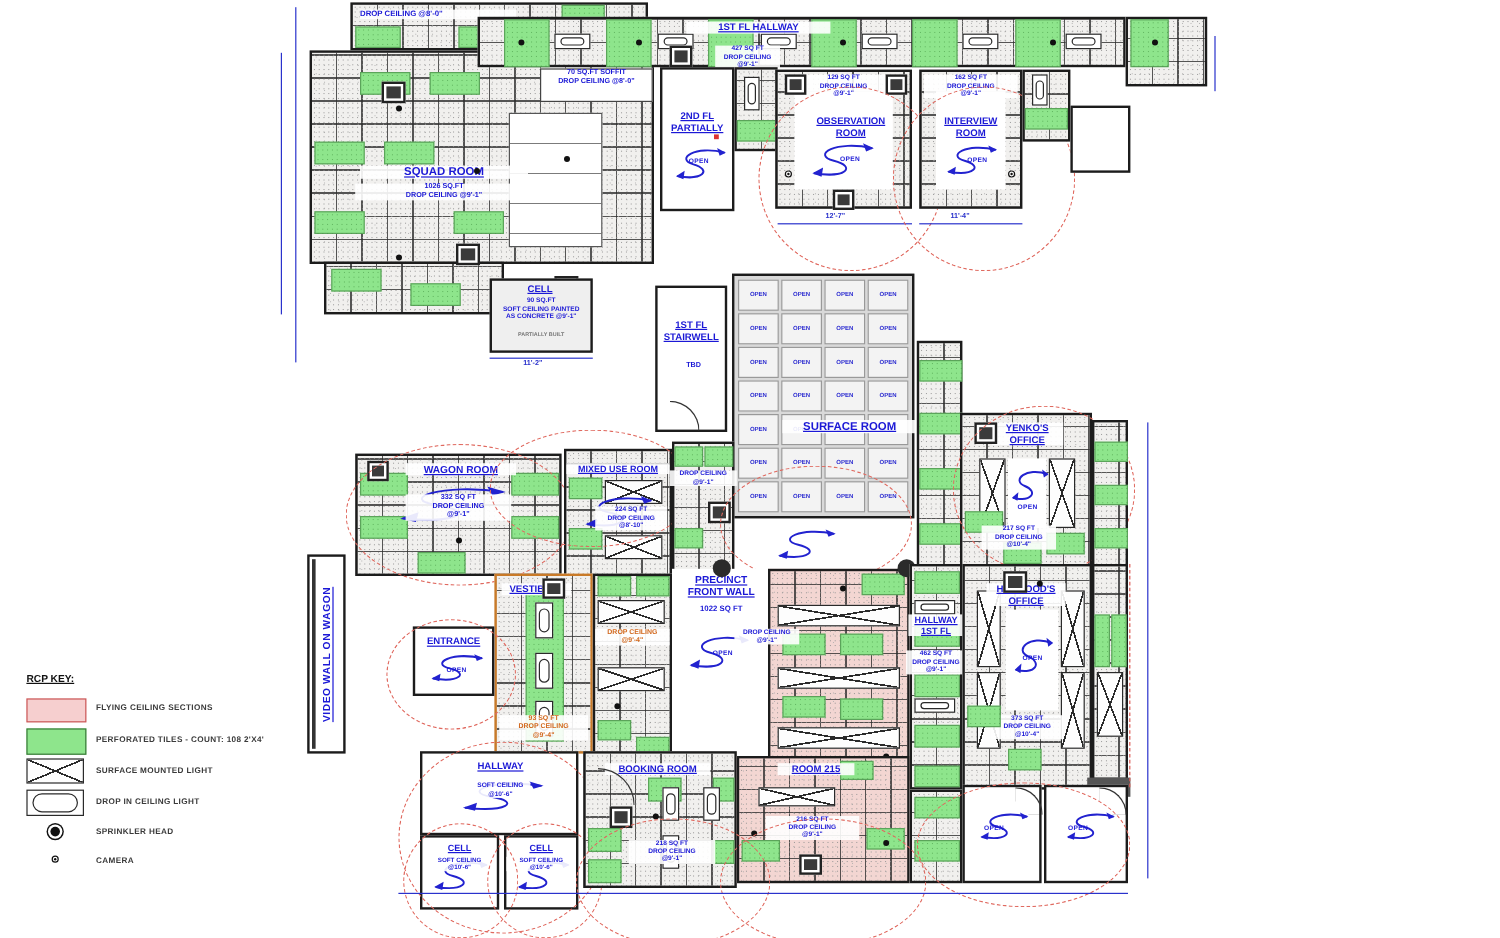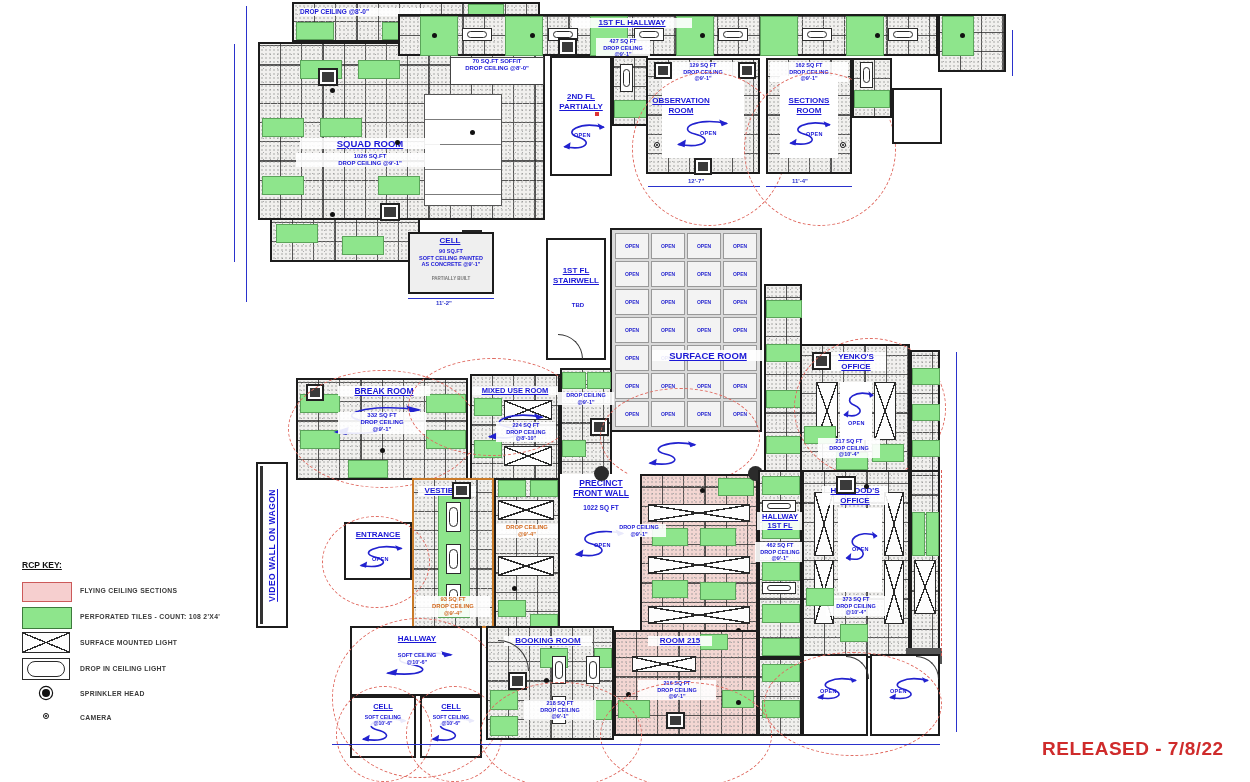--- a/index.html
+++ b/index.html
@@ -141,21 +141,21 @@
   <div class="green" style="left:614px;top:100px;width:32px;height:16px"></div>
 
   <div class="lbl pre" style="left:450px;top:57px;width:92px;height:26px;font-size:6px;background:#fff;border:1px solid #444">70 SQ.FT SOFFIT
 DROP CEILING @8'-0"</div>
 
   <div class="tiles" style="left:646px;top:58px;width:114px;height:116px"></div>
   <div class="abs" style="left:662px;top:76px;width:82px;height:82px;background:#fff"></div>
   <div class="lbl pre bgw" style="left:664px;top:62px;width:78px;font-size:5.5px">129 SQ FT
 DROP CEILING
 @9'-1"</div>
-  <div class="lbl rname pre" style="left:644px;top:96px;width:74px;font-size:8px">OBSERVATION
+  <div class="lbl rname pre" style="left:672px;top:96px;width:74px;font-size:8px">OBSERVATION
 ROOM</div>
   <div class="sarrow" style="left:668px;top:118px;width:64px;height:32px">
       <svg viewBox="0 0 100 46" preserveAspectRatio="none">
         <path d="M92 8 C 45 -2, 12 16, 42 23 C 72 30, 58 44, 16 38" fill="none" stroke="#2222cf" stroke-width="1.6" vector-effect="non-scaling-stroke"></path>
         <path d="M94 8 l-14 -6 4 10 z" fill="#2222cf"></path>
         <path d="M14 38 l14 -7 -2 11 z" fill="#2222cf"></path>
       </svg>
     </div>
   <div class="open" style="left:700px;top:130px">OPEN</div>
   <div class="dbox" style="left:654px;top:62px;width:14px;height:13px"></div>
@@ -164,21 +164,21 @@
   <div class="cam" style="left:654px;top:142px"></div>
   <div class="redarc" style="left:632px;top:72px;width:152px;height:152px"></div>
   <div class="dim" style="left:648px;top:186px;width:112px;height:1px"></div>
   <div class="dimlbl" style="left:688px;top:178px">12'-7"</div>
 
   <div class="tiles" style="left:766px;top:58px;width:86px;height:116px"></div>
   <div class="abs" style="left:780px;top:76px;width:58px;height:82px;background:#fff"></div>
   <div class="lbl pre bgw" style="left:770px;top:62px;width:78px;font-size:5.5px">162 SQ FT
 DROP CEILING
 @9'-1"</div>
-  <div class="lbl rname pre" style="left:782px;top:96px;width:54px;font-size:8px">SECTIONS
+  <div class="lbl rname pre" style="left:782px;top:96px;width:54px;font-size:8px">INTERVIEW
 ROOM</div>
   <div class="sarrow" style="left:782px;top:120px;width:52px;height:28px">
       <svg viewBox="0 0 100 46" preserveAspectRatio="none">
         <path d="M92 8 C 45 -2, 12 16, 42 23 C 72 30, 58 44, 16 38" fill="none" stroke="#2222cf" stroke-width="1.6" vector-effect="non-scaling-stroke"></path>
         <path d="M94 8 l-14 -6 4 10 z" fill="#2222cf"></path>
         <path d="M14 38 l14 -7 -2 11 z" fill="#2222cf"></path>
       </svg>
     </div>
   <div class="open" style="left:806px;top:131px">OPEN</div>
   <div class="cam" style="left:840px;top:142px"></div>
@@ -250,21 +250,21 @@
   <div class="green" style="left:426px;top:394px;width:38px;height:17px"></div>
   <div class="green" style="left:426px;top:430px;width:38px;height:17px"></div>
   <div class="green" style="left:348px;top:460px;width:38px;height:16px"></div>
   <div class="sarrow" style="left:318px;top:404px;width:110px;height:34px">
       <svg viewBox="0 0 100 46" preserveAspectRatio="none">
         <path d="M92 8 C 45 -2, 12 16, 42 23 C 72 30, 58 44, 16 38" fill="none" stroke="#2222cf" stroke-width="1.6" vector-effect="non-scaling-stroke"></path>
         <path d="M94 8 l-14 -6 4 10 z" fill="#2222cf"></path>
         <path d="M14 38 l14 -7 -2 11 z" fill="#2222cf"></path>
       </svg>
     </div>
-  <div class="lbl rname bgw" style="left:338px;top:386px;width:92px;font-size:8.5px">BREAK ROOM</div>
+  <div class="lbl rname bgw" style="left:338px;top:386px;width:92px;font-size:8.5px">WAGON ROOM</div>
   <div class="lbl pre bgw" style="left:338px;top:412px;width:88px;font-size:6px">332 SQ FT
 DROP CEILING
 @9'-1"</div>
   <div class="dbox" style="left:306px;top:384px;width:14px;height:13px"></div>
   <div class="spk" style="left:380px;top:448px"></div>
   <div class="redarc" style="left:288px;top:370px;width:188px;height:116px"></div>
 
   <div class="tiles" style="left:470px;top:374px;width:90px;height:110px"></div>
   <div class="green" style="left:474px;top:398px;width:26px;height:16px"></div>
   <div class="green" style="left:474px;top:440px;width:26px;height:16px"></div>
@@ -549,15 +549,14 @@
   <div class="leg-label" style="left:80px;top:613px">PERFORATED TILES - COUNT: 108 2'X4'</div>
   <div class="xbox" style="left:22px;top:632px;width:48px;height:21px"></div>
   <div class="leg-label" style="left:80px;top:639px">SURFACE MOUNTED LIGHT</div>
   <div class="pill" style="left:22px;top:658px;width:48px;height:22px"></div>
   <div class="leg-label" style="left:80px;top:665px">DROP IN CEILING LIGHT</div>
   <div class="leg-spk" style="left:42px;top:689px"></div>
   <div class="leg-label" style="left:80px;top:690px">SPRINKLER HEAD</div>
   <div class="cam" style="left:43px;top:713px"></div>
   <div class="leg-label" style="left:80px;top:714px">CAMERA</div>
 
-  <div class="released" style="left:1042px;top:738px">RELEASED - 7/8/22</div>
 
 </div>
 
 </body></html>

